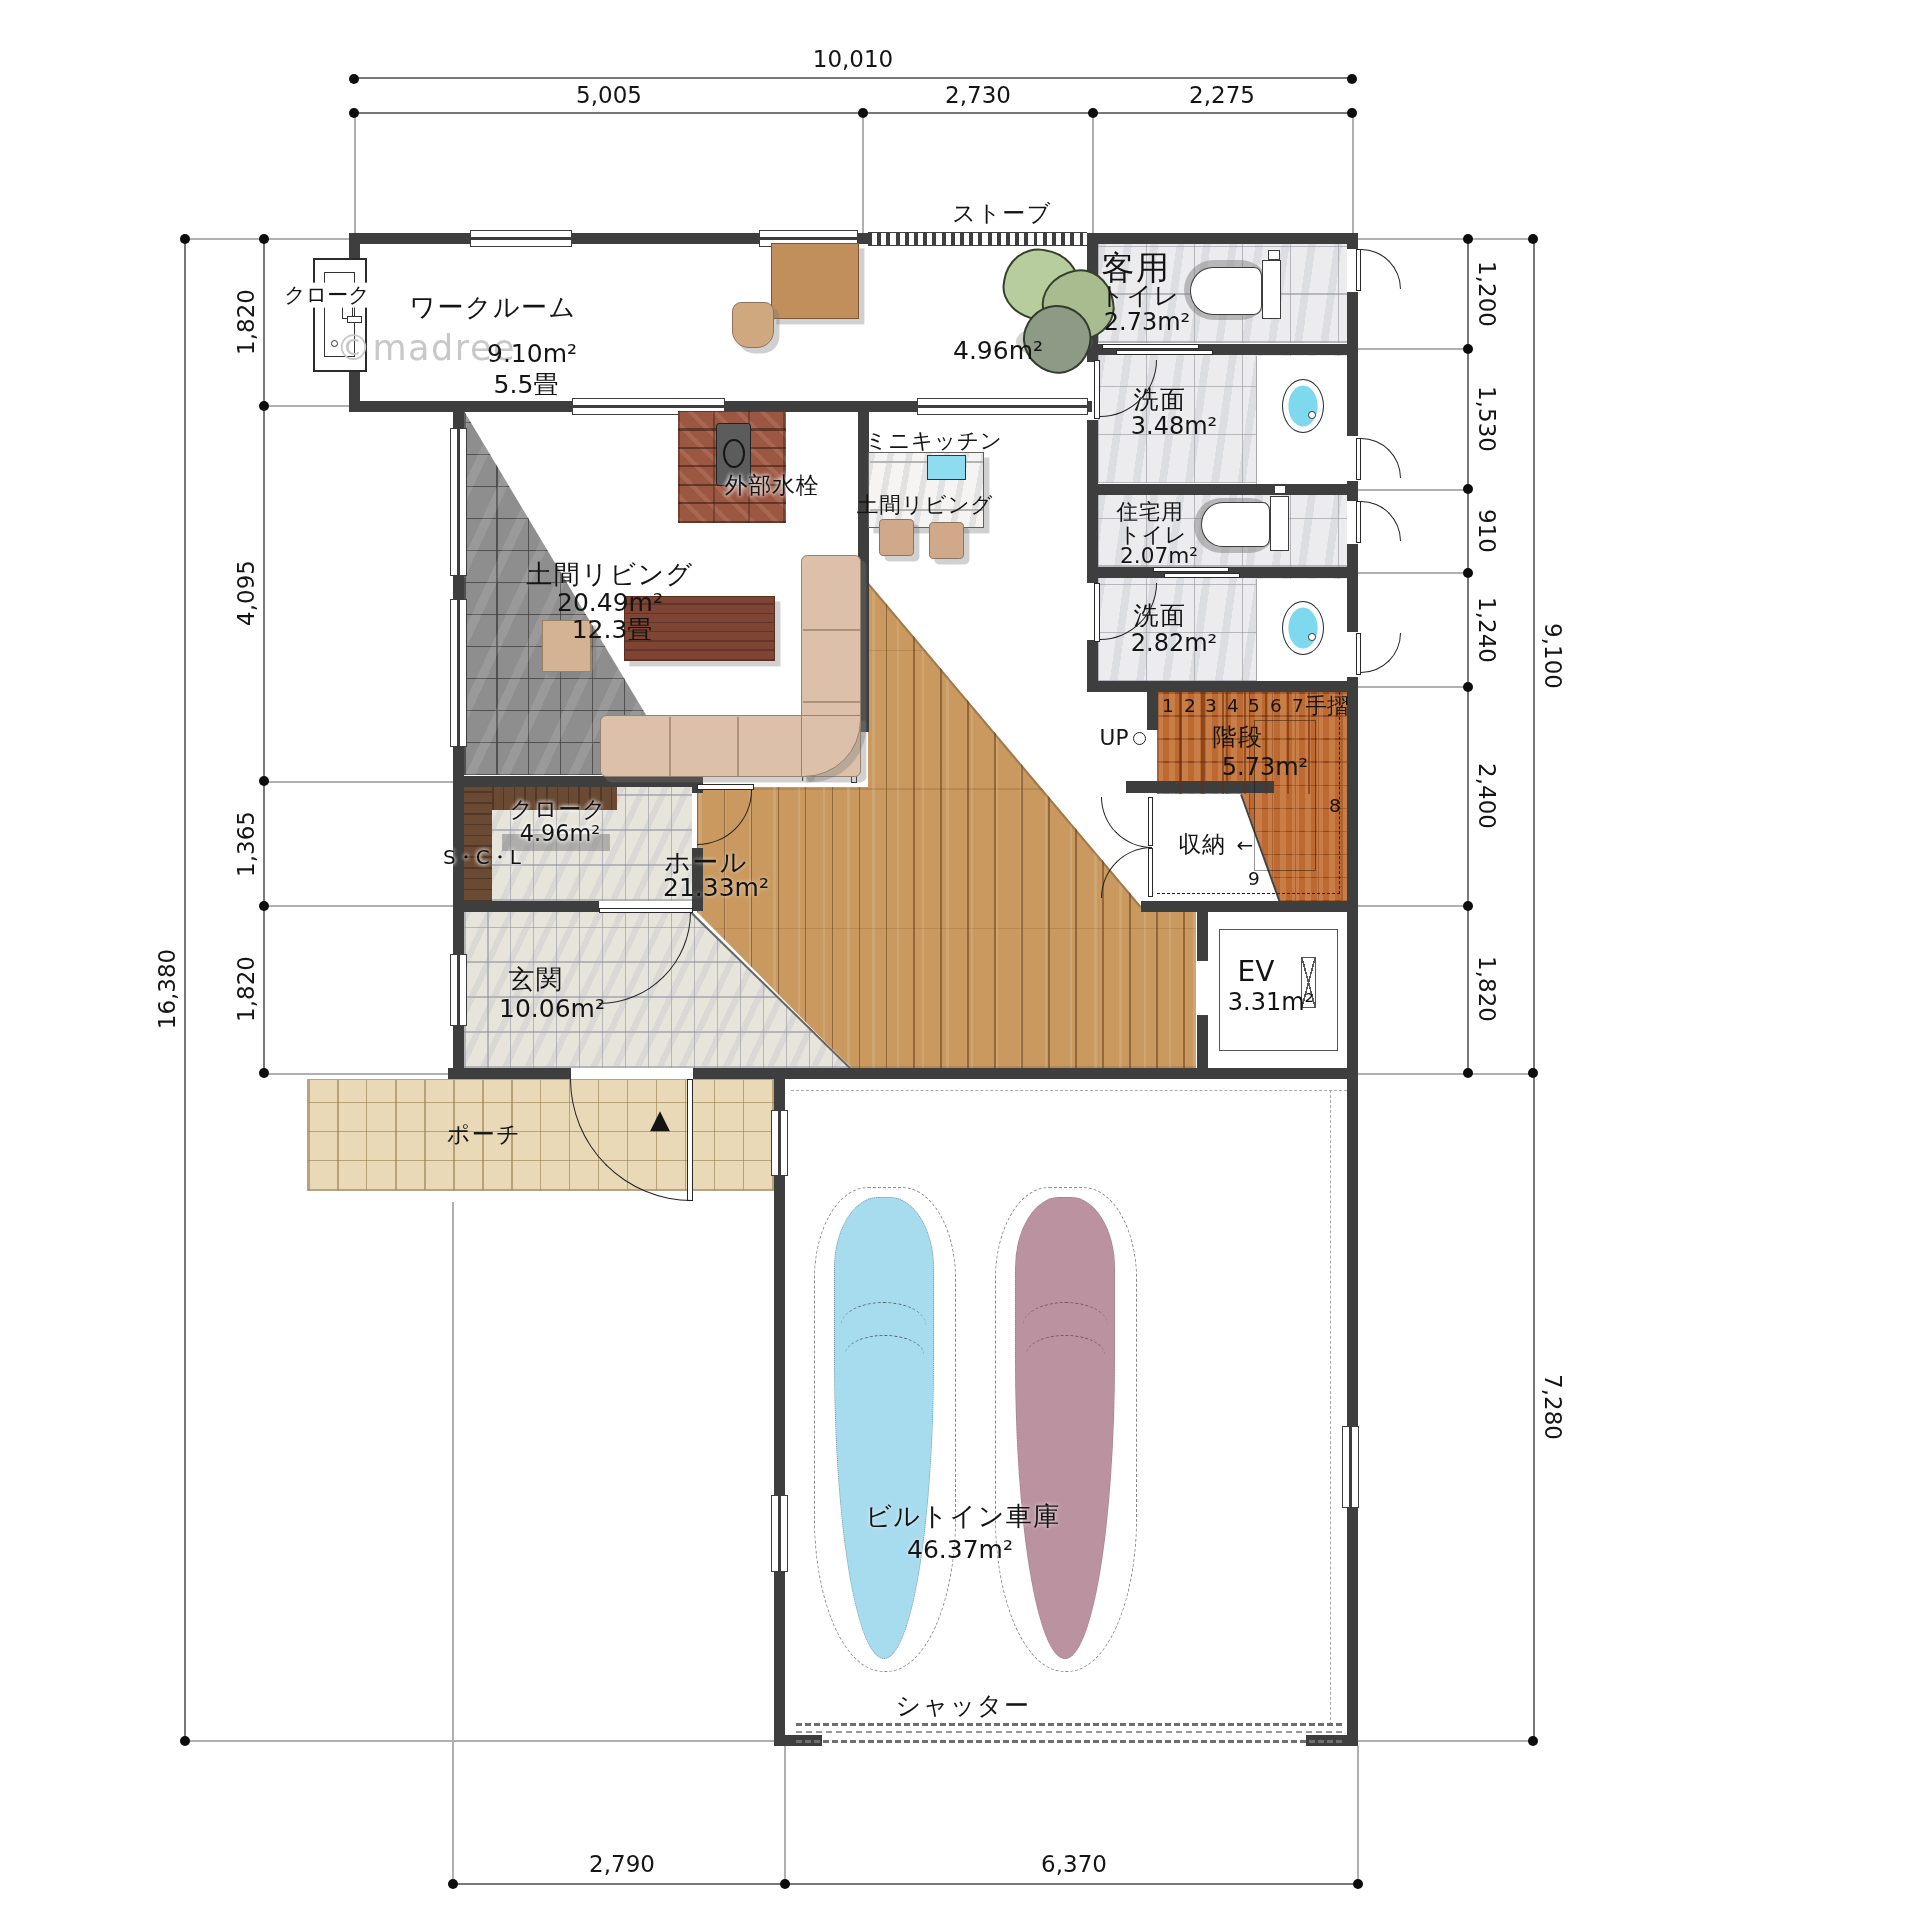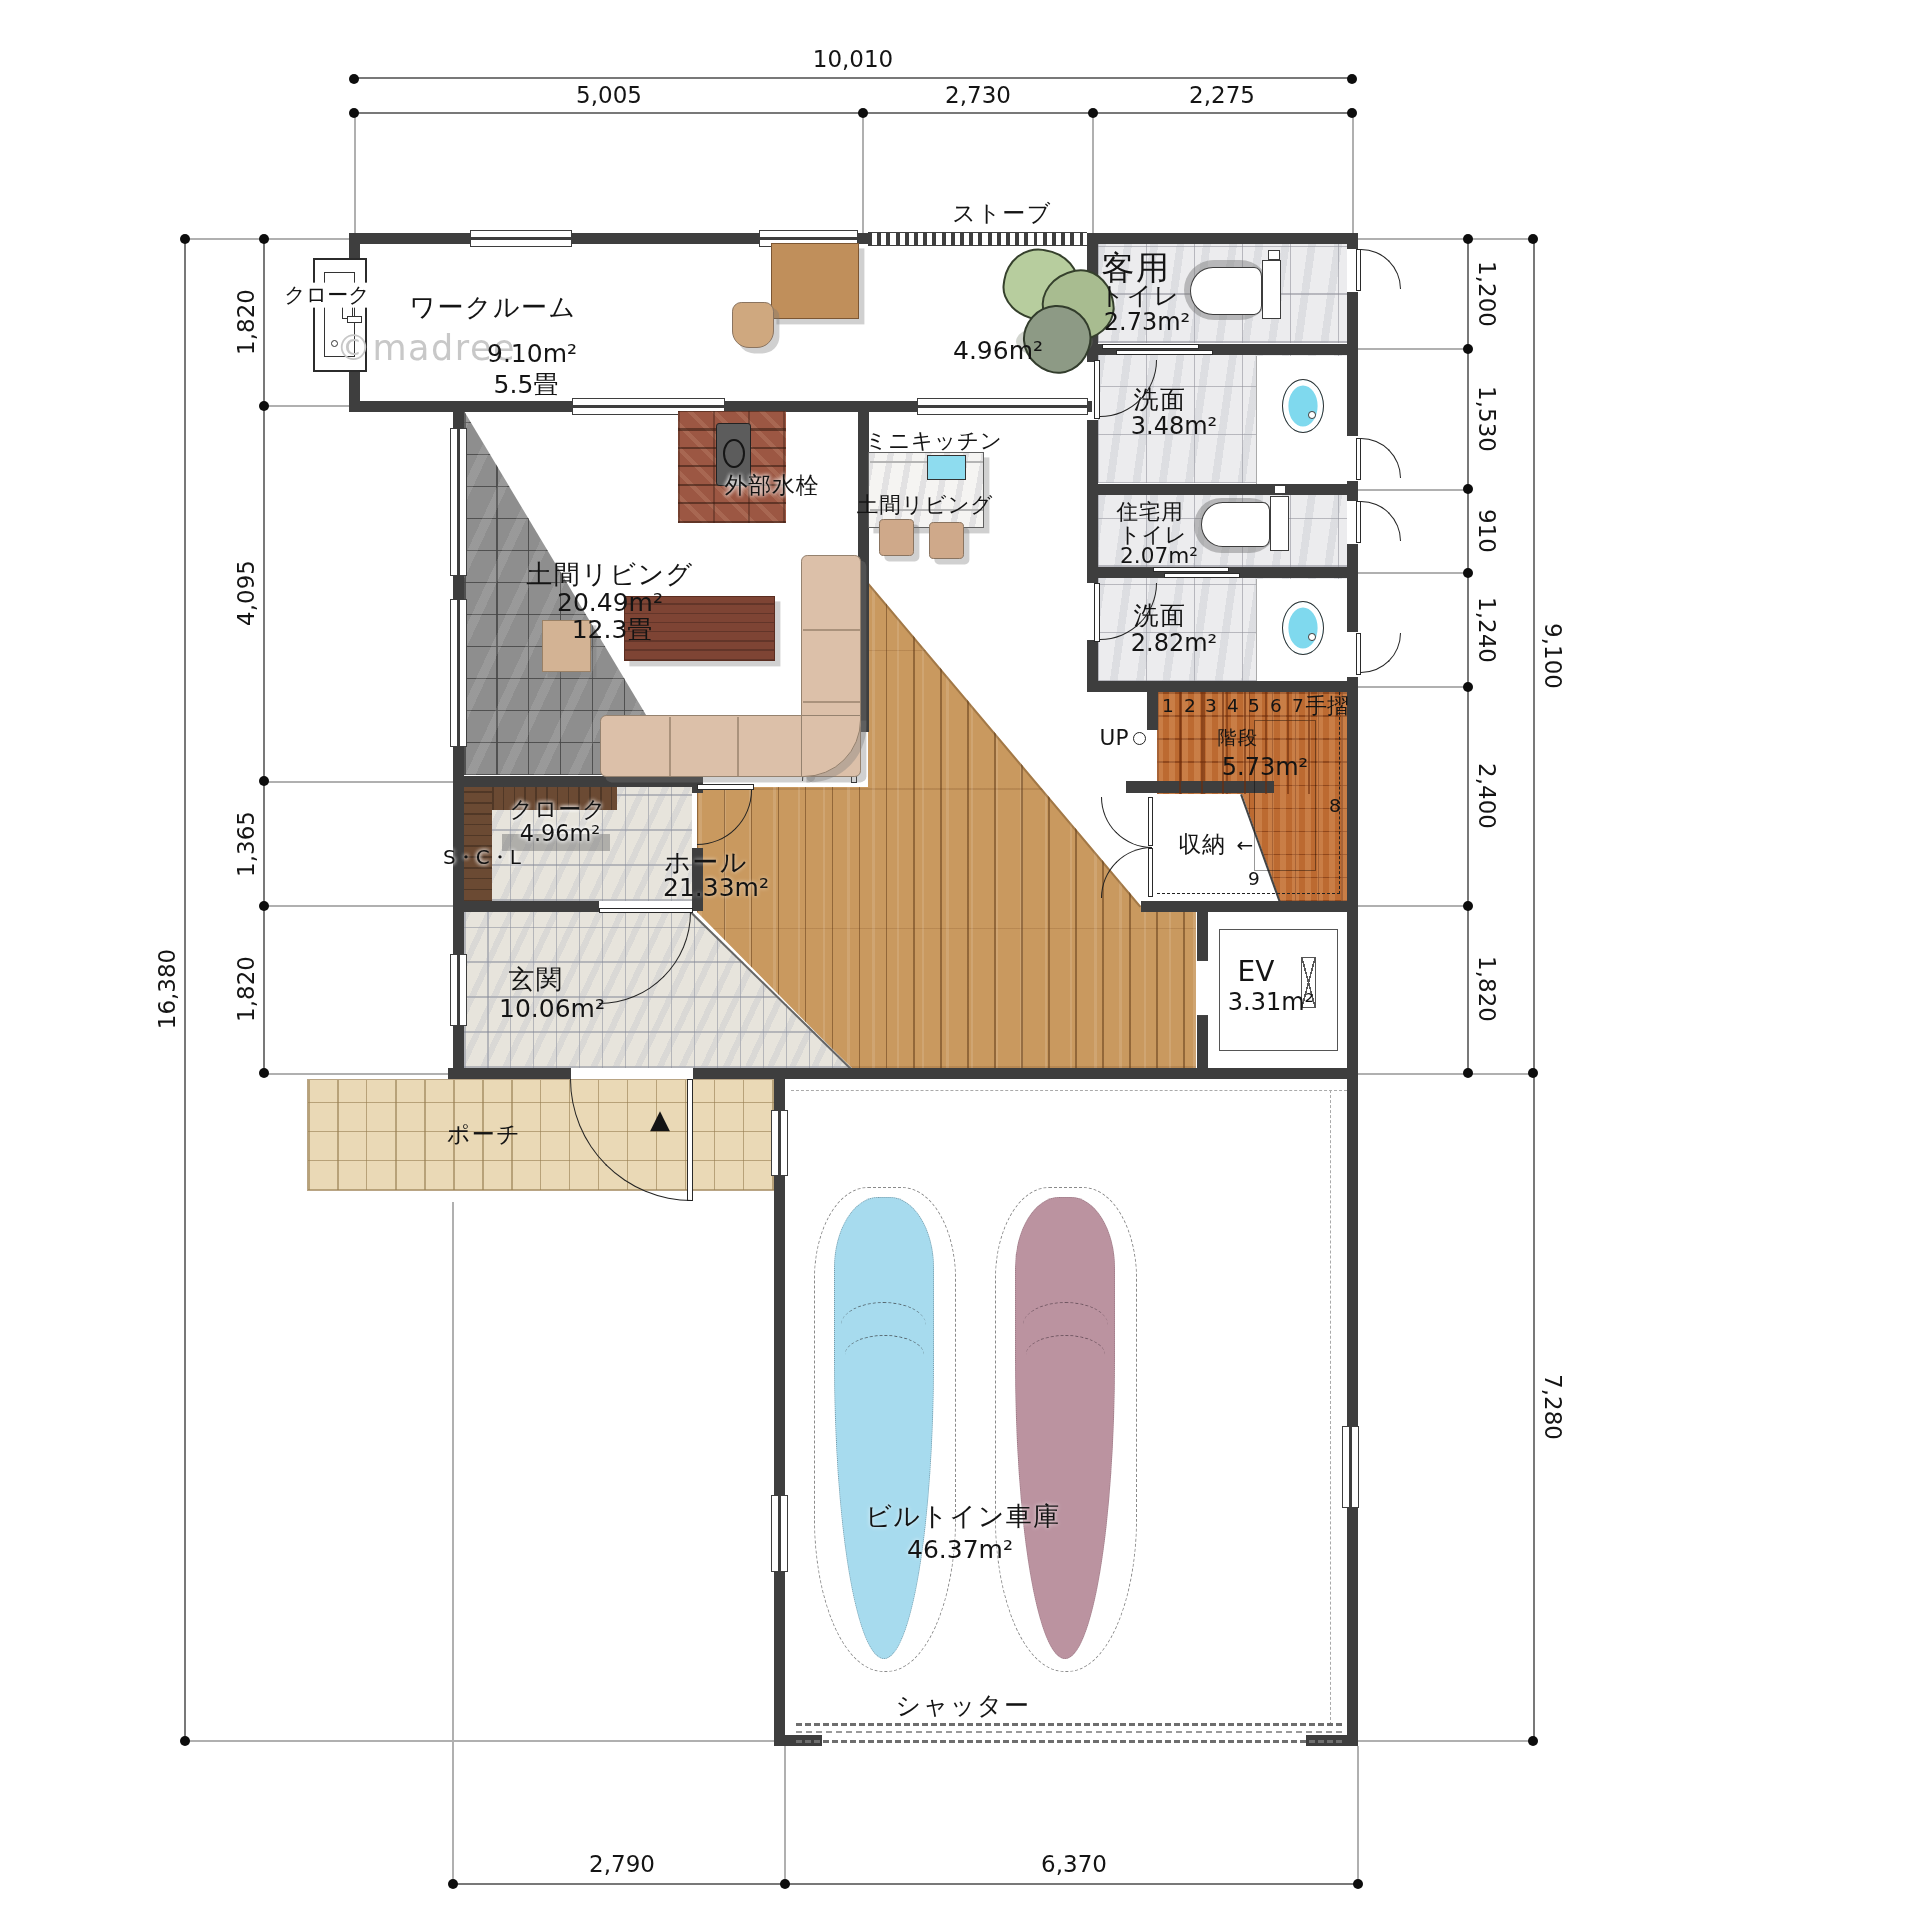--- a/index.html
+++ b/index.html
@@ -325,21 +325,21 @@
   <div class="lb" style="left:1174px;top:643px;font-size:24px;">2.82m²</div>
 
   <div class="lb" style="left:1168px;top:706px;font-size:18.5px;">1</div>
   <div class="lb" style="left:1190px;top:706px;font-size:18.5px;">2</div>
   <div class="lb" style="left:1211px;top:706px;font-size:18.5px;">3</div>
   <div class="lb" style="left:1233px;top:706px;font-size:18.5px;">4</div>
   <div class="lb" style="left:1254px;top:706px;font-size:18.5px;">5</div>
   <div class="lb" style="left:1276px;top:706px;font-size:18.5px;">6</div>
   <div class="lb" style="left:1298px;top:706px;font-size:18.5px;">7</div>
   <div class="lb" style="left:1327px;top:706px;font-size:21.6px;">手摺</div>
-  <div class="lb" style="left:1238px;top:737px;font-size:19px;letter-spacing:1.5px;">階段</div>
+  <div class="lb" style="left:1238px;top:737px;font-size:24px;letter-spacing:1.5px;">階段</div>
   <div class="lb" style="left:1265px;top:767px;font-size:24px;">5.73m²</div>
   <div class="lb" style="left:1335px;top:806px;font-size:18.5px;">8</div>
   <div class="lb" style="left:1254px;top:879px;font-size:18.5px;">9</div>
   <div class="lb" style="left:1114px;top:738px;font-size:21.6px;">UP</div>
   <div class="lb" style="left:1202px;top:845px;font-size:23px;letter-spacing:0.8px;">収納</div>
   <div class="lb" style="left:1245px;top:845px;font-size:20px;">←</div>
 
   <div class="lb" style="left:610px;top:574px;font-size:26px;letter-spacing:1.5px;">土間リビング</div>
   <div class="lb" style="left:610px;top:603px;font-size:25px;">20.49m²</div>
   <div class="lb" style="left:612px;top:630px;font-size:25px;">12.3畳</div>

